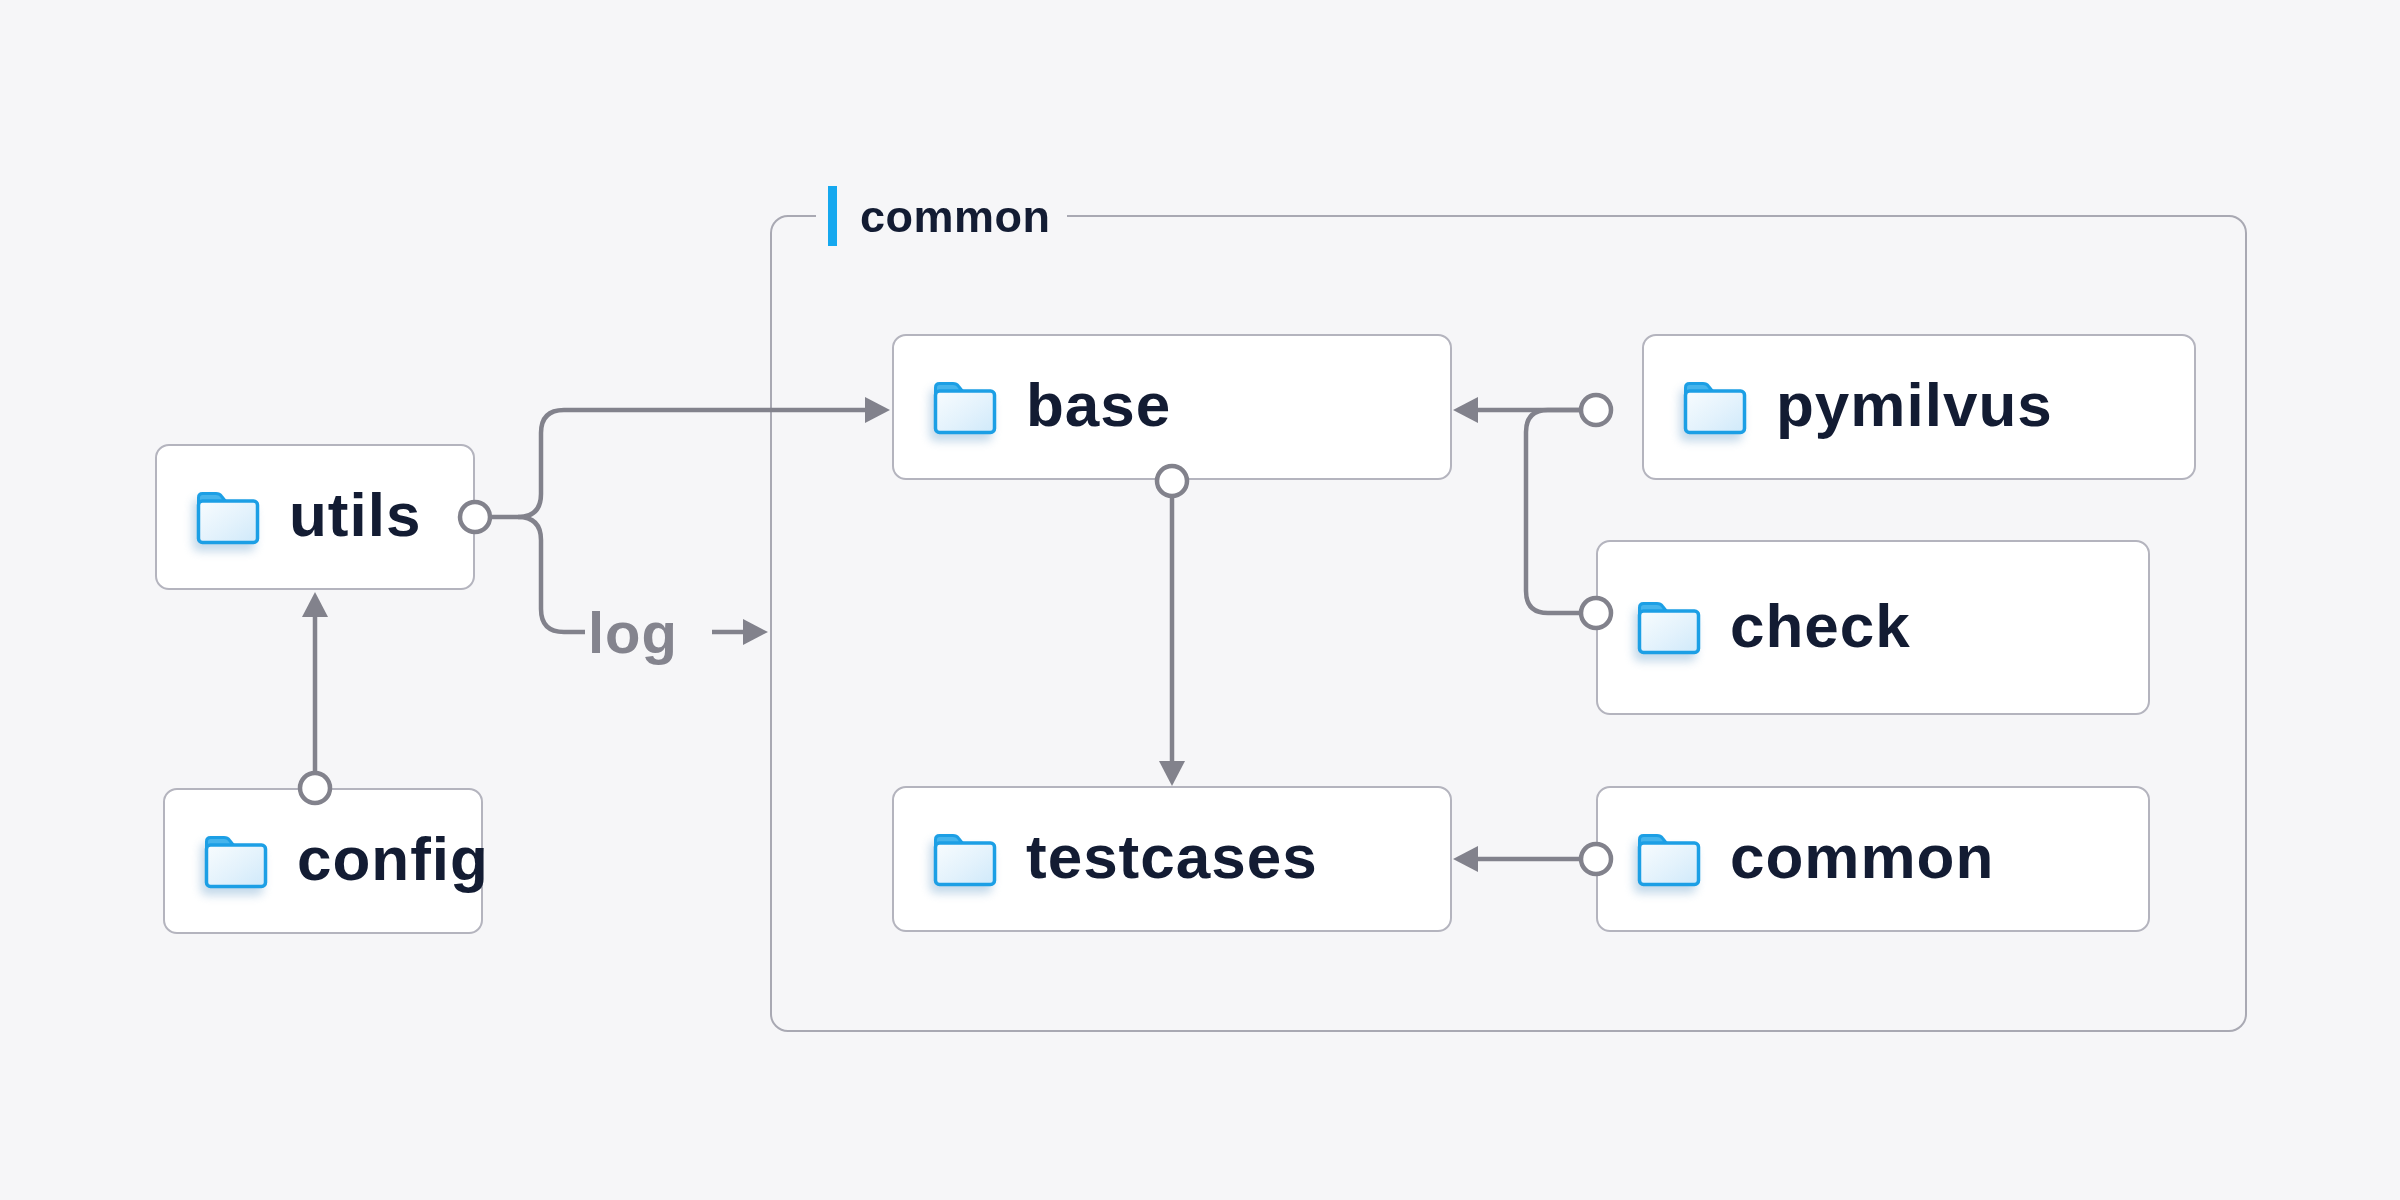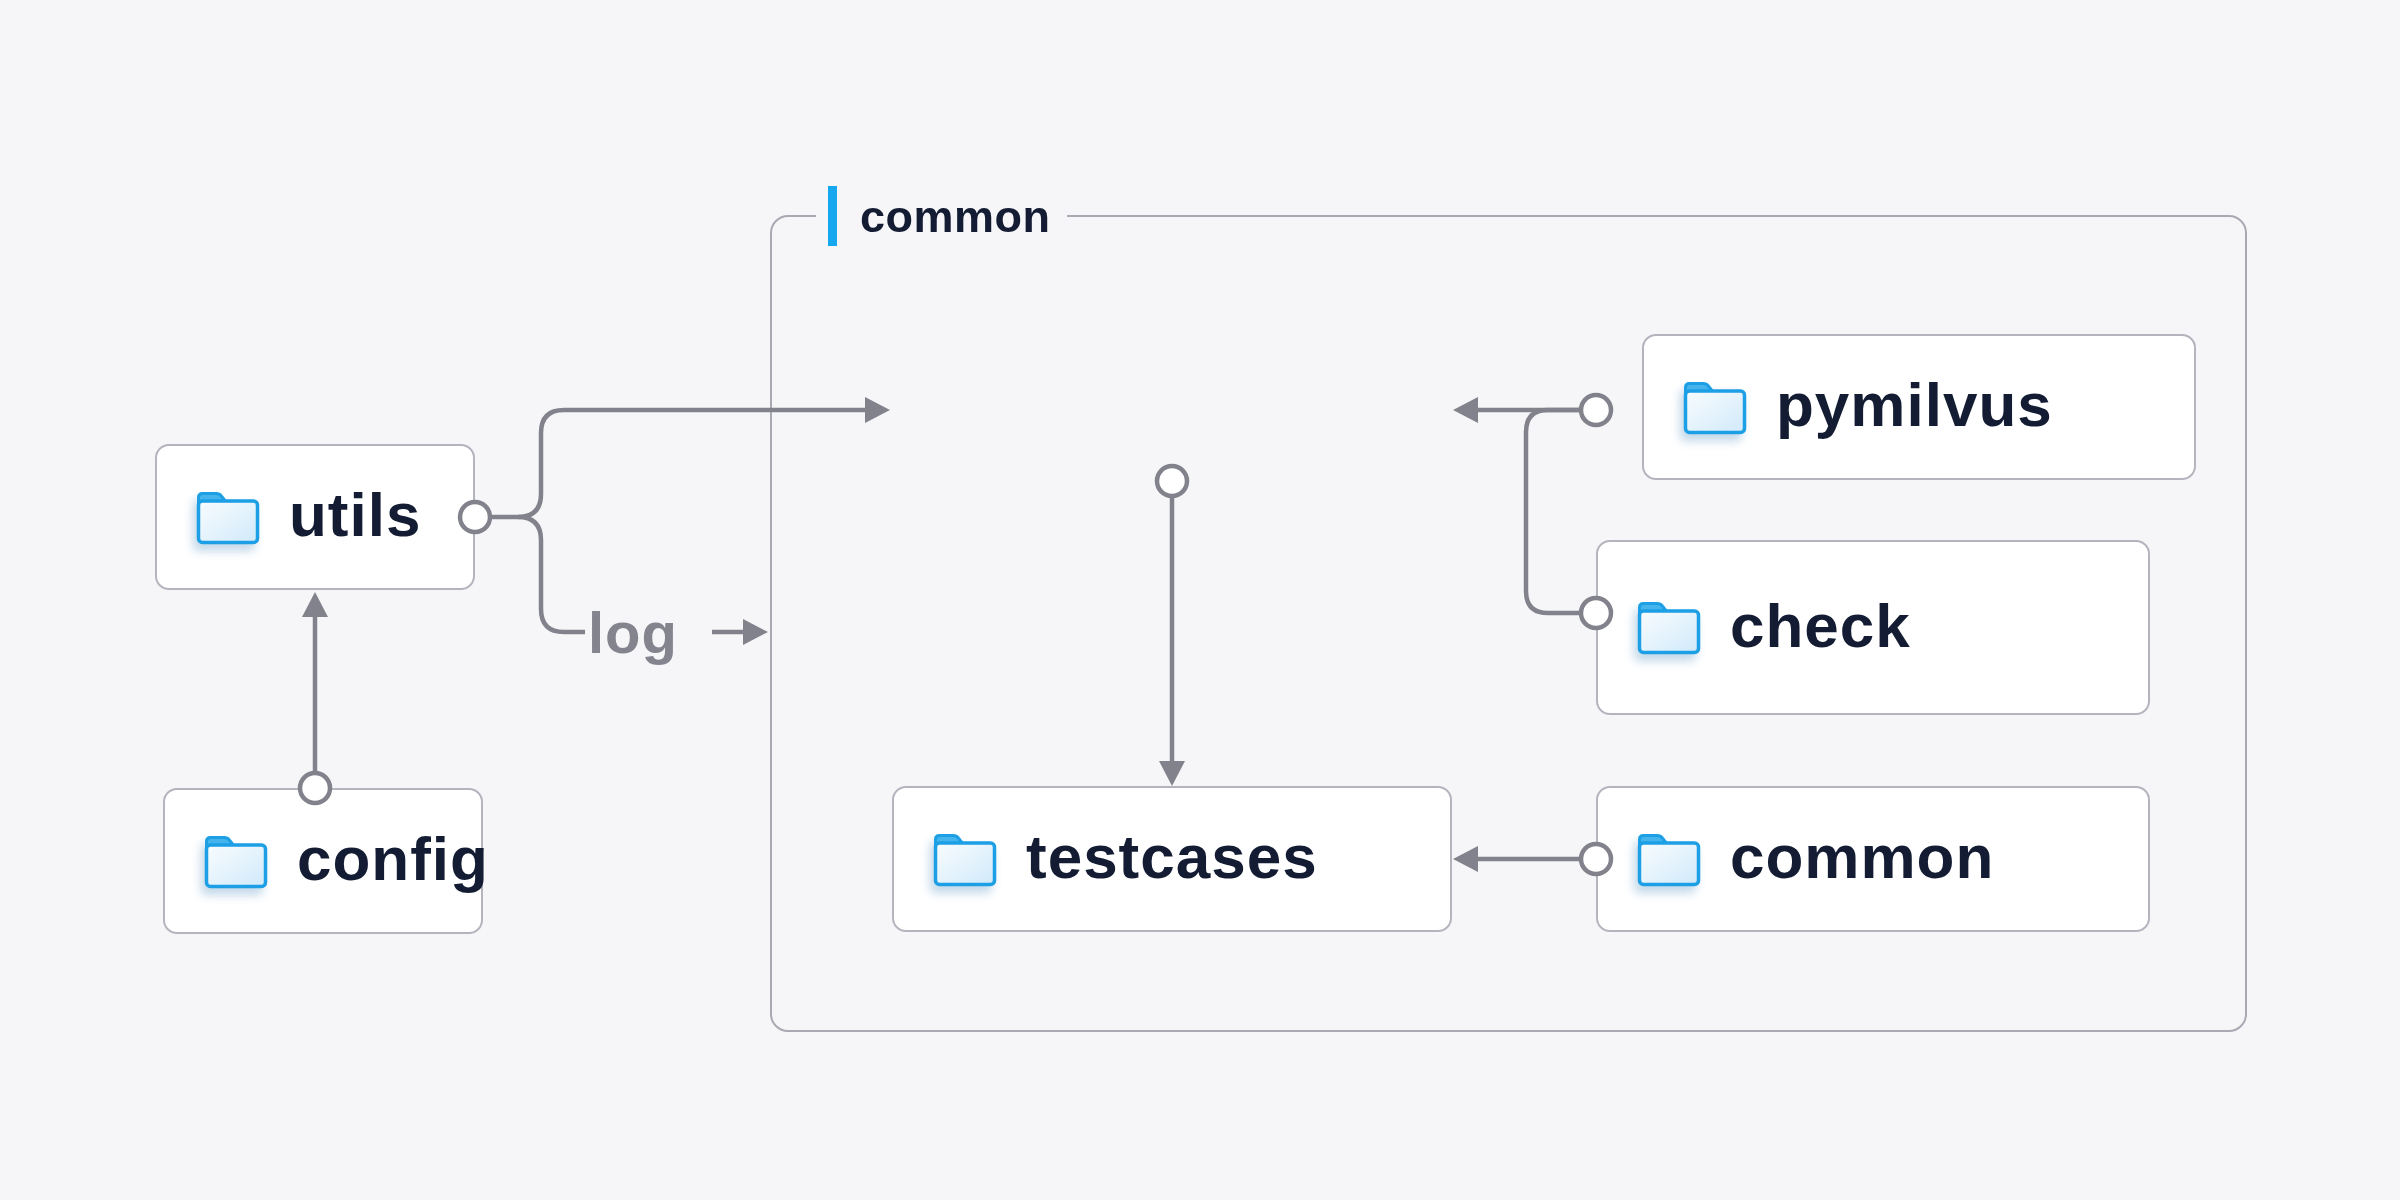--- a/index.html
+++ b/index.html
@@ -71,20 +71,27 @@
   </div>
 
   <div class="node n-config">
     <svg class="folder" width="66" height="57" viewBox="0 0 66 57">
       <path d="M3.5 15 V8.5 Q3.5 4.5 7.5 4.5 H21 Q24.5 4.5 26.5 7.2 L31.5 13.5 H3.5 Z" fill="#45b4ec" stroke="#1c9fe5" stroke-width="3" stroke-linejoin="round"></path>
       <rect x="3.5" y="12" width="59" height="41.5" rx="4" fill="url(#fg)" stroke="#1c9fe5" stroke-width="3.5"></rect>
     </svg>
     <span class="node-label">config</span>
   </div>
 
+  <div class="node n-base">
+    <svg class="folder" width="66" height="57" viewBox="0 0 66 57">
+      <path d="M3.5 15 V8.5 Q3.5 4.5 7.5 4.5 H21 Q24.5 4.5 26.5 7.2 L31.5 13.5 H3.5 Z" fill="#45b4ec" stroke="#1c9fe5" stroke-width="3" stroke-linejoin="round"></path>
+      <rect x="3.5" y="12" width="59" height="41.5" rx="4" fill="url(#fg)" stroke="#1c9fe5" stroke-width="3.5"></rect>
+    </svg>
+    <span class="node-label">base</span>
+  </div>
 
   <div class="node n-pymilvus">
     <svg class="folder" width="66" height="57" viewBox="0 0 66 57">
       <path d="M3.5 15 V8.5 Q3.5 4.5 7.5 4.5 H21 Q24.5 4.5 26.5 7.2 L31.5 13.5 H3.5 Z" fill="#45b4ec" stroke="#1c9fe5" stroke-width="3" stroke-linejoin="round"></path>
       <rect x="3.5" y="12" width="59" height="41.5" rx="4" fill="url(#fg)" stroke="#1c9fe5" stroke-width="3.5"></rect>
     </svg>
     <span class="node-label">pymilvus</span>
   </div>
 
   <div class="node n-check">

